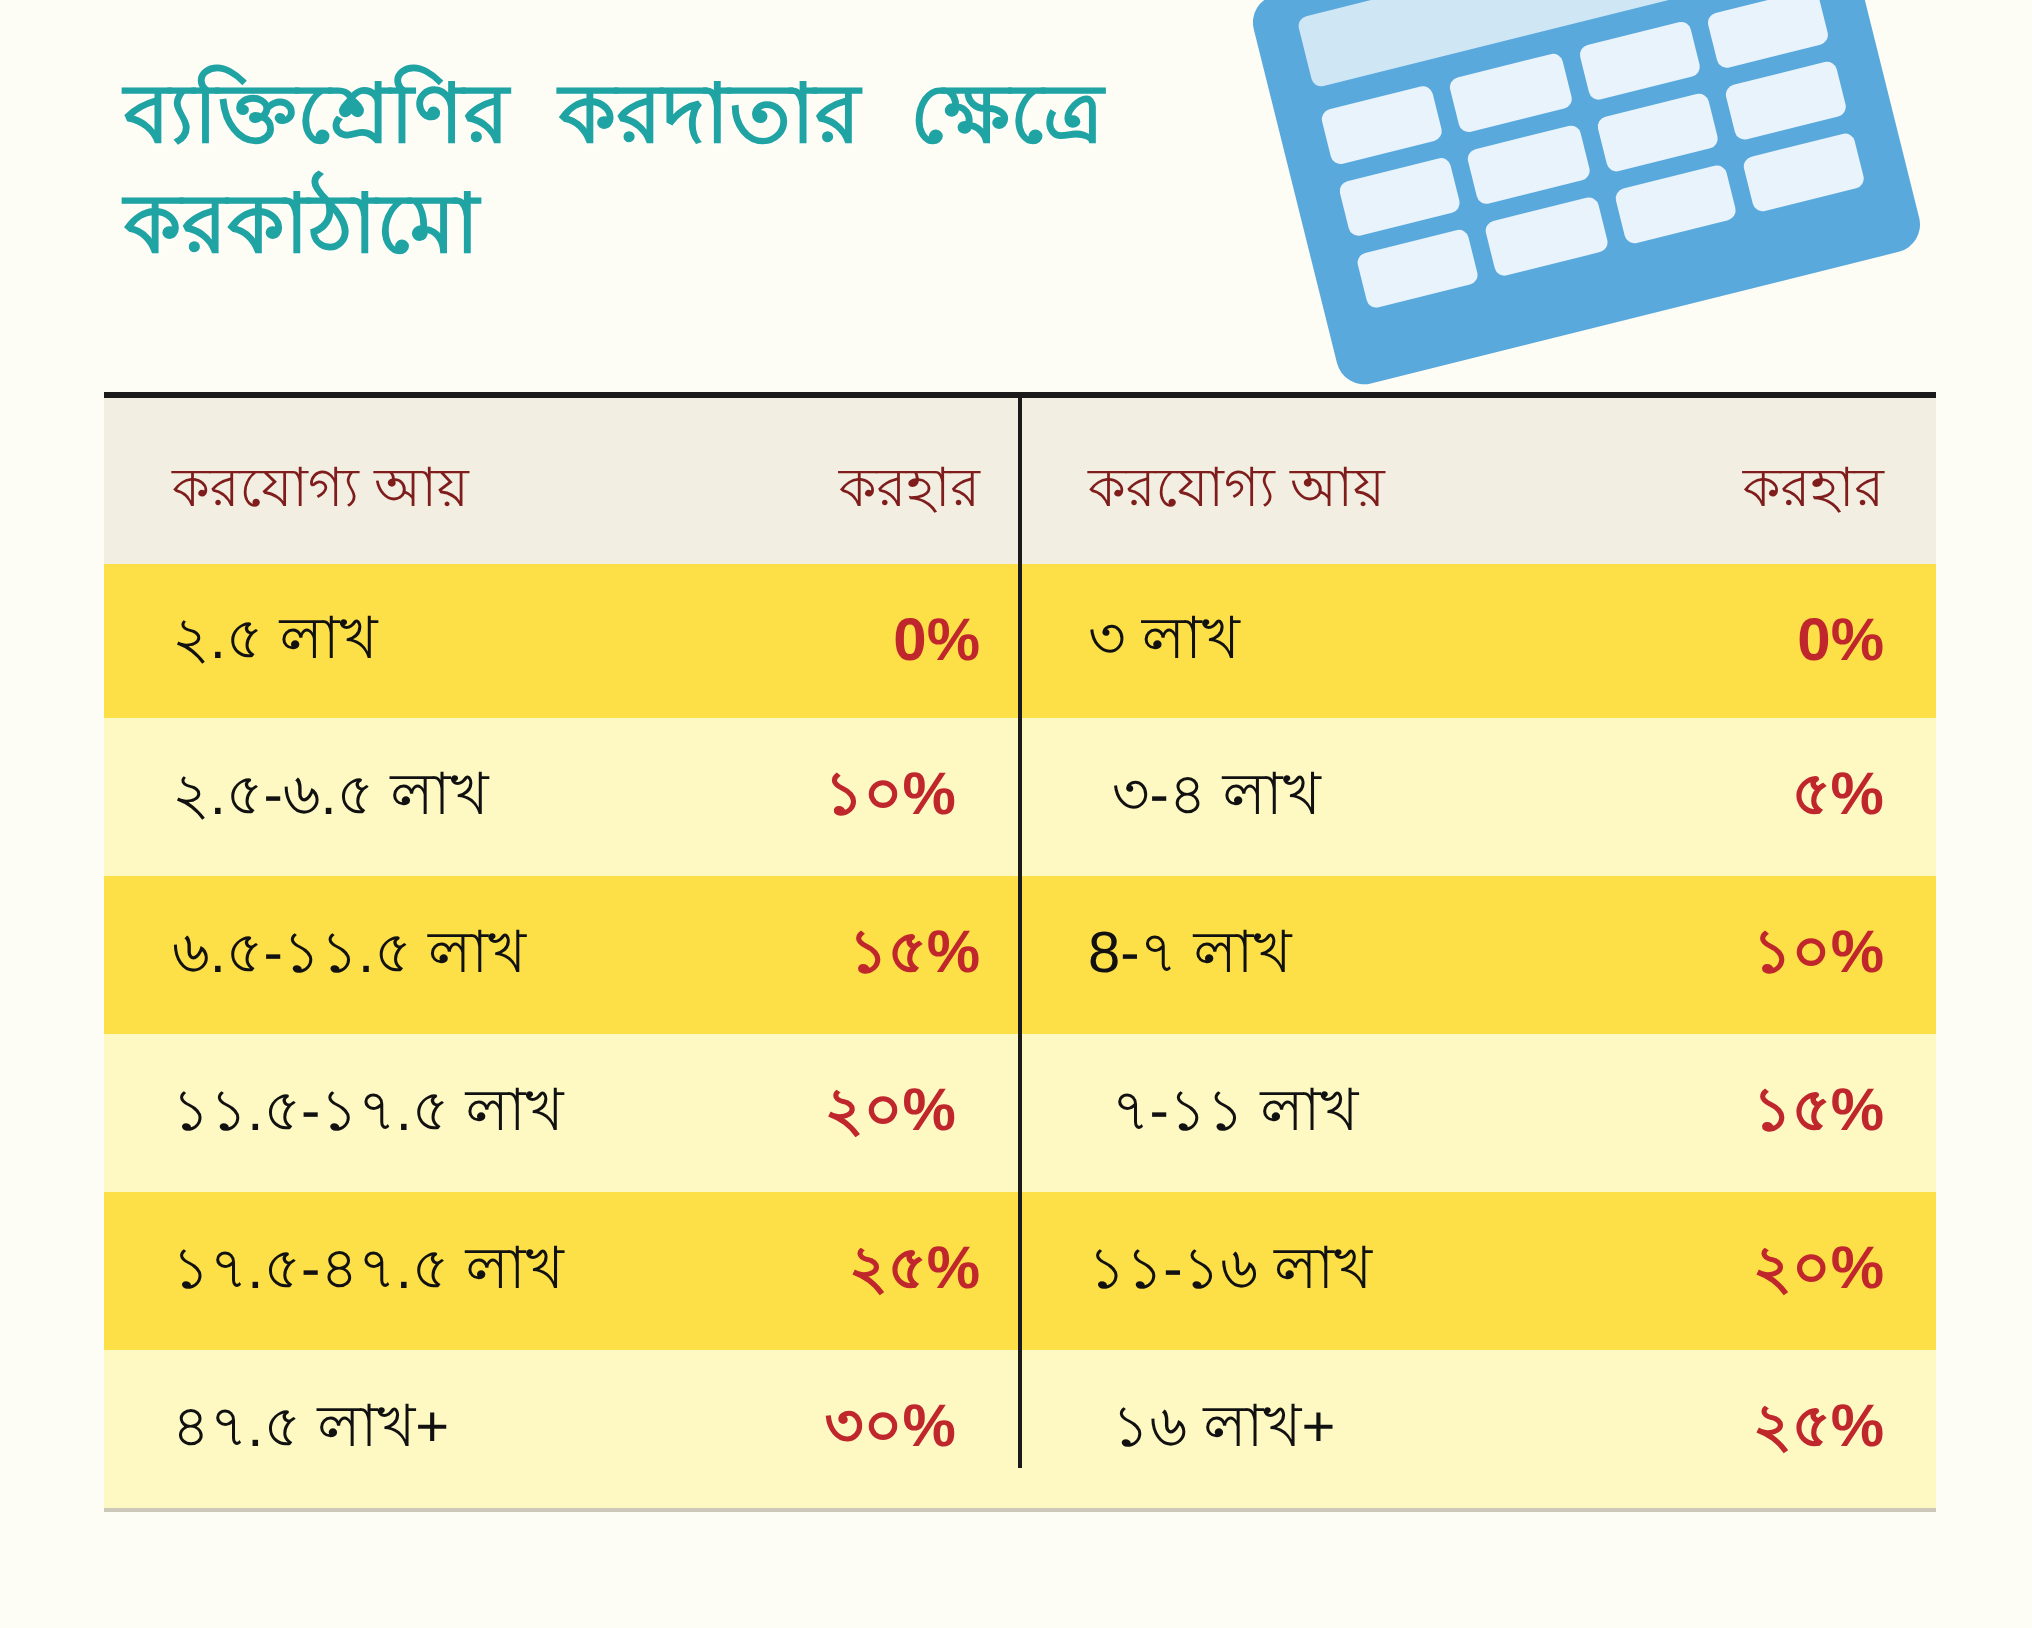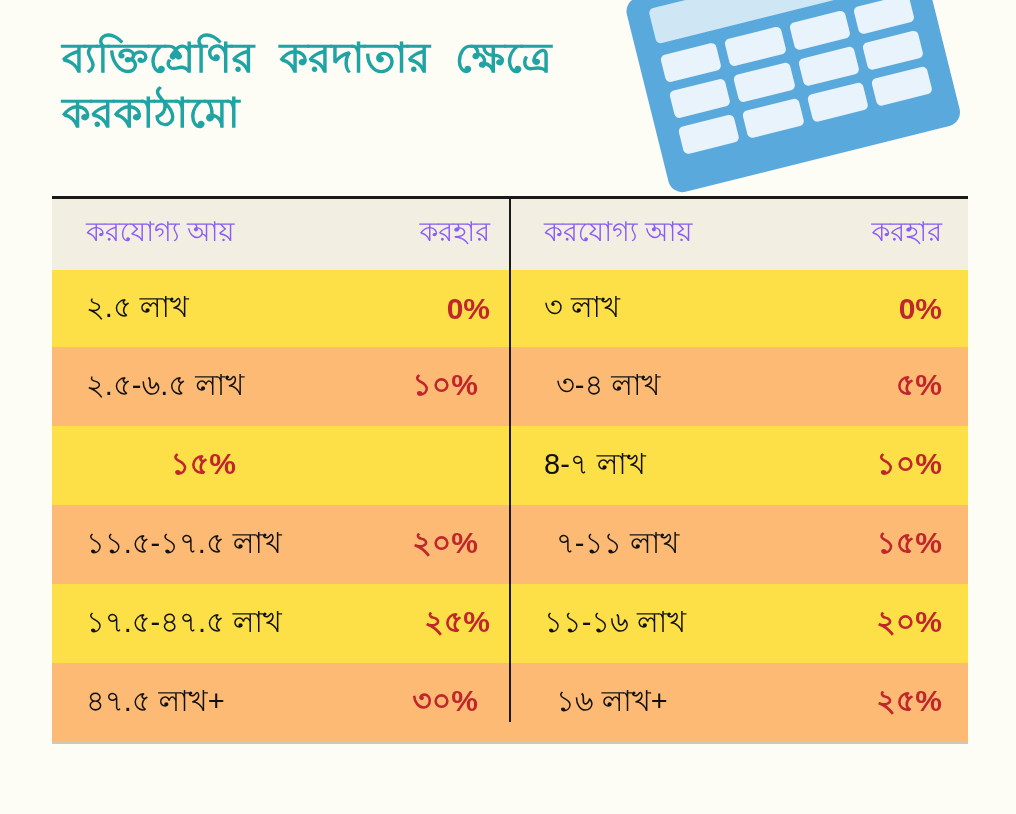--- a/index.html
+++ b/index.html
@@ -115,21 +115,21 @@
     background: #1a1a1a;
     transform: translateX(-1px);
     z-index: 3;
   }
 
   .row {
     display: flex;
     align-items: stretch;
     background: #fde047;
   }
-  .row.alt { background: #fdba74; gap: 24px; }
+  .row.alt { background: #fef9c3; gap: 24px; }
   .row.subhead {
     background: #f2efe2;
   }
 
   .half {
     flex: 1 1 50%;
     display: flex;
     align-items: center;
     padding: 0;
     box-sizing: border-box;
@@ -148,24 +148,24 @@
     flex: 0 0 150px;
     text-align: right;
     font-size: 30px;
     font-weight: bold;
     color: #c0272d;
     padding: 14px 0;
   }
 
   .subhead .income,
   .subhead .rate {
-    color: #8b5cf6;
+    color: #7f1d1d;
     font-weight: normal;
     font-size: 27px;
-    padding: 12px 0 14px;
+    padding: 24px 0 14px;
   }
   .subhead .rate { font-weight: normal; }
 
   .bottom-rule {
     height: 2px;
     background: #cdc9ba;
     width: 100%;
   }
 </style>
 </head>
@@ -231,20 +231,21 @@
         <div class="rate">১০%</div>
       </div>
       <div class="half right">
         <div class="income">৩-৪ লাখ</div>
         <div class="rate">৫%</div>
       </div>
     </div>
 
     <div class="row">
       <div class="half left">
+        <div class="income">৬.৫-১১.৫ লাখ</div>
         <div class="rate">১৫%</div>
       </div>
       <div class="half right">
         <div class="income">8-৭ লাখ</div>
         <div class="rate">১০%</div>
       </div>
     </div>
 
     <div class="row alt">
       <div class="half left">

